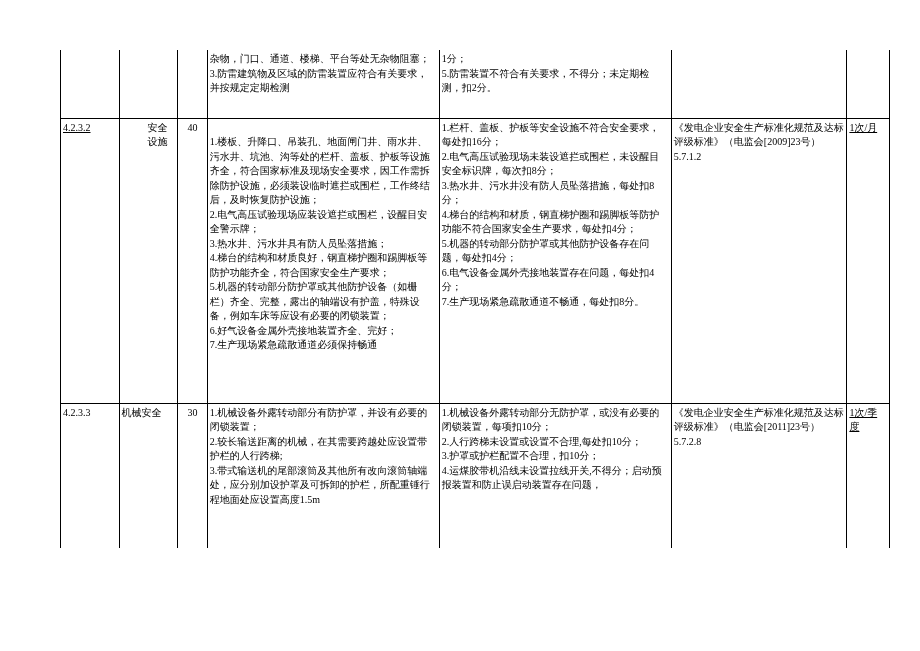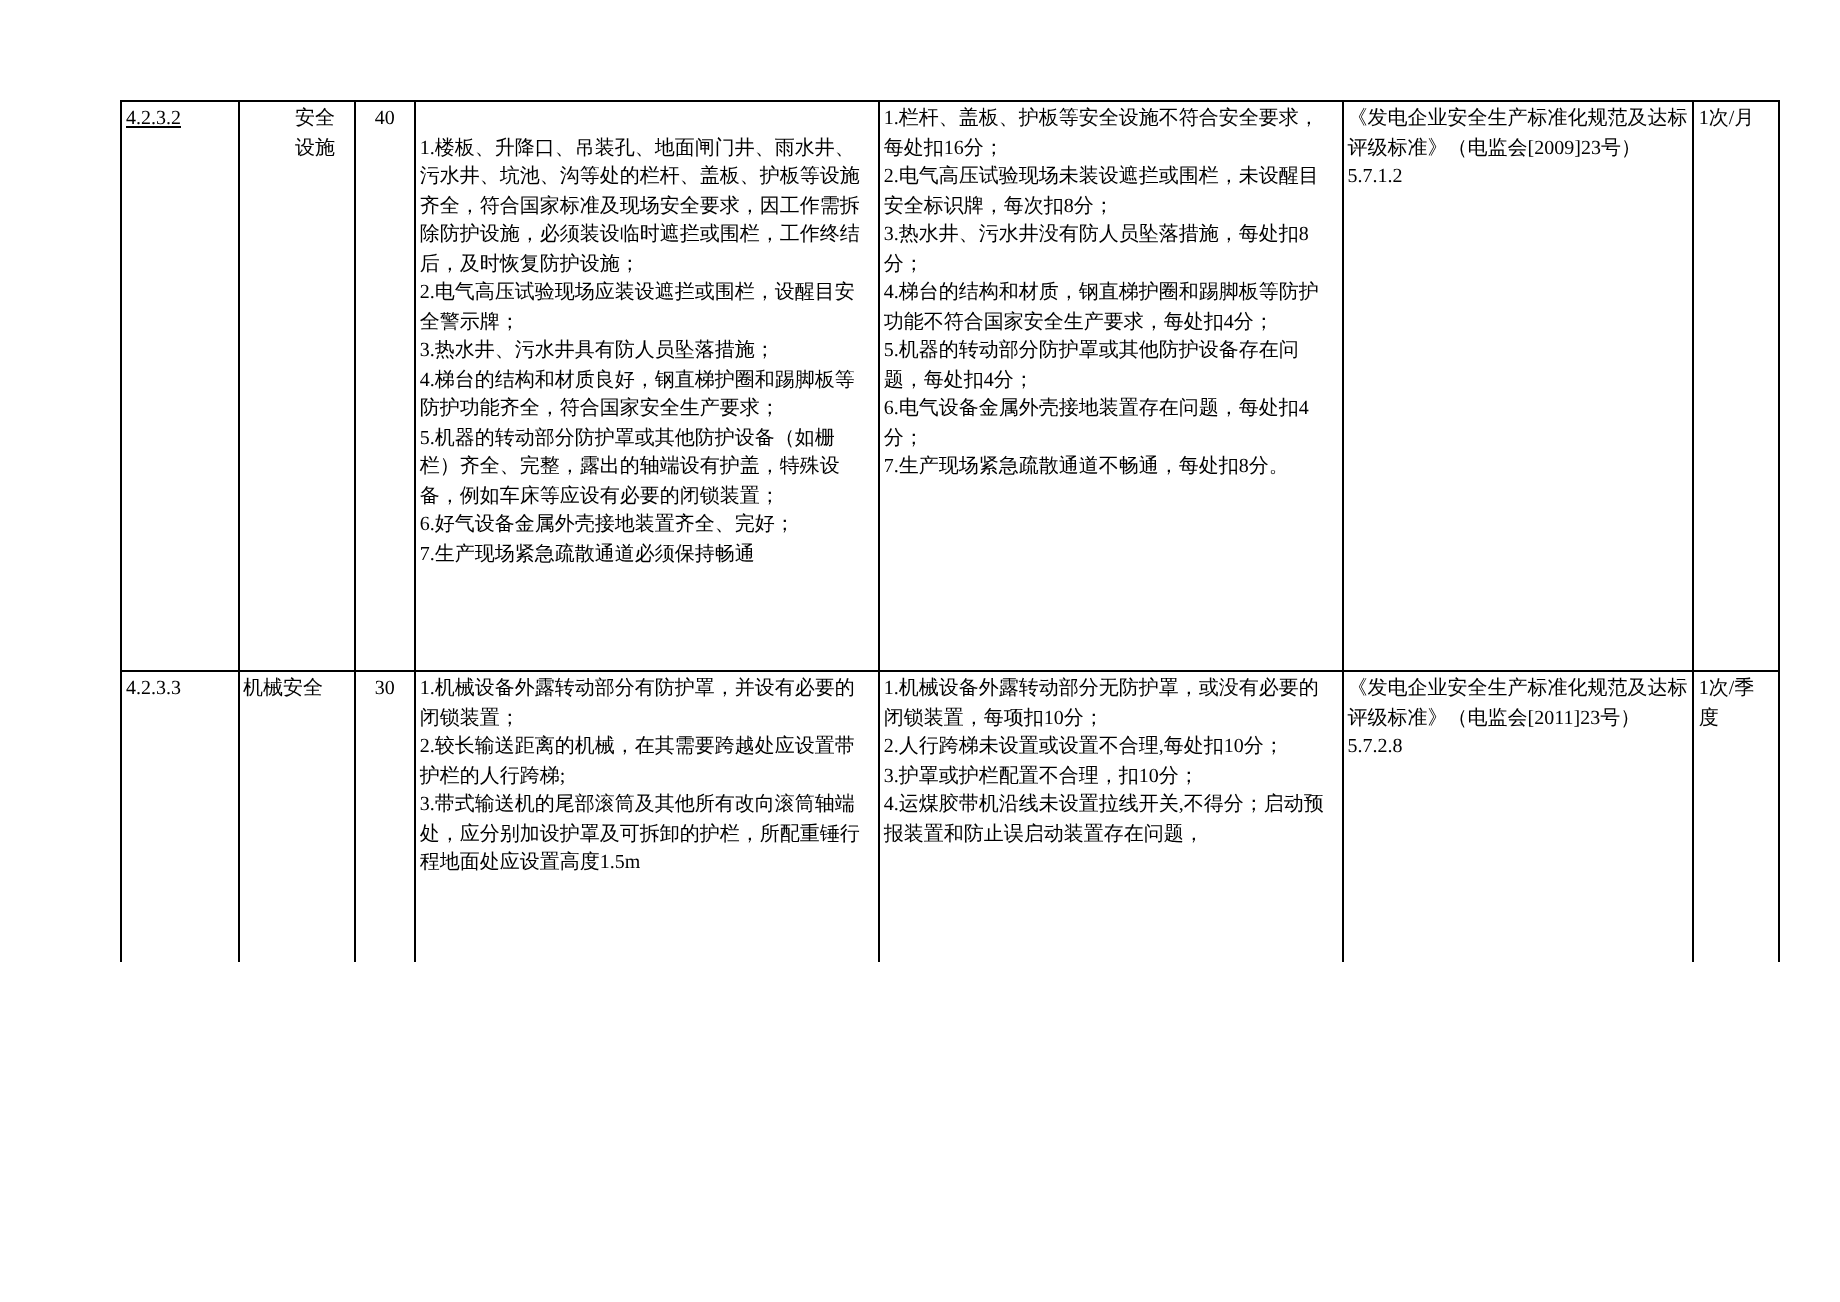--- a/index.html
+++ b/index.html
@@ -28,35 +28,46 @@
       font-size: 10px;
       line-height: 1.45;
       overflow: hidden;
     }
     .col-idx { width: 55px; text-align: left; }
     .col-name { width: 55px; text-align: left; }
     .col-score { width: 28px; text-align: center; }
     .col-req { width: 218px; text-align: left; }
     .col-criteria { width: 218px; text-align: left; }
     .col-basis { width: 165px; text-align: left; }
-    .col-freq { width: 40px; text-align: left; }
+    .col-freq { width: 40px; text-align: left; text-decoration: underline; }
     .row0 td { height: 68px; }
     .row1 td { height: 285px; }
     .row2 td { height: 145px; }
     .row0 .col-idx, .row0 .col-name, .row0 .col-score,
     .row0 .col-basis, .row0 .col-freq { border-top: none; }
     .row0 .col-req, .row0 .col-criteria { border-top: none; }
     .row2 td { border-bottom: none; }
   </style>
 </head>
 <body>
 
 <div class="page-wrapper">
   <table>
     <tbody>
+        <tr class="row0">
+      <td class="col-idx" style="white-space: pre-wrap;"></td>
+      <td class="col-name" style="white-space: pre-wrap;"></td>
+      <td class="col-score" style="white-space: pre-wrap;"></td>
+      <td class="col-req" style="white-space: pre-wrap;">杂物，门口、通道、楼梯、平台等处无杂物阻塞；
+3.防雷建筑物及区域的防雷装置应符合有关要求，并按规定定期检测</td>
+      <td class="col-criteria" style="white-space: pre-wrap;">1分；
+5.防雷装置不符合有关要求，不得分；未定期检测，扣2分。</td>
+      <td class="col-basis" style="white-space: pre-wrap;"></td>
+      <td class="col-freq" style="white-space: pre-wrap;"></td>
+    </tr>
     <tr class="row1">
       <td class="col-idx" style="white-space: pre-wrap; text-decoration: underline;">4.2.3.2</td>
       <td class="col-name" style="white-space: pre-wrap; padding-left: 28px;">安全设施</td>
       <td class="col-score" style="white-space: pre-wrap;">40</td>
       <td class="col-req" style="white-space: pre-wrap;">
 1.楼板、升降口、吊装孔、地面闸门井、雨水井、污水井、坑池、沟等处的栏杆、盖板、护板等设施齐全，符合国家标准及现场安全要求，因工作需拆除防护设施，必须装设临时遮拦或围栏，工作终结后，及时恢复防护设施；
 2.电气高压试验现场应装设遮拦或围栏，设醒目安全警示牌；
 3.热水井、污水井具有防人员坠落措施；
 4.梯台的结构和材质良好，钢直梯护圈和踢脚板等防护功能齐全，符合国家安全生产要求；
 5.机器的转动部分防护罩或其他防护设备（如栅栏）齐全、完整，露出的轴端设有护盖，特殊设备，例如车床等应设有必要的闭锁装置；

